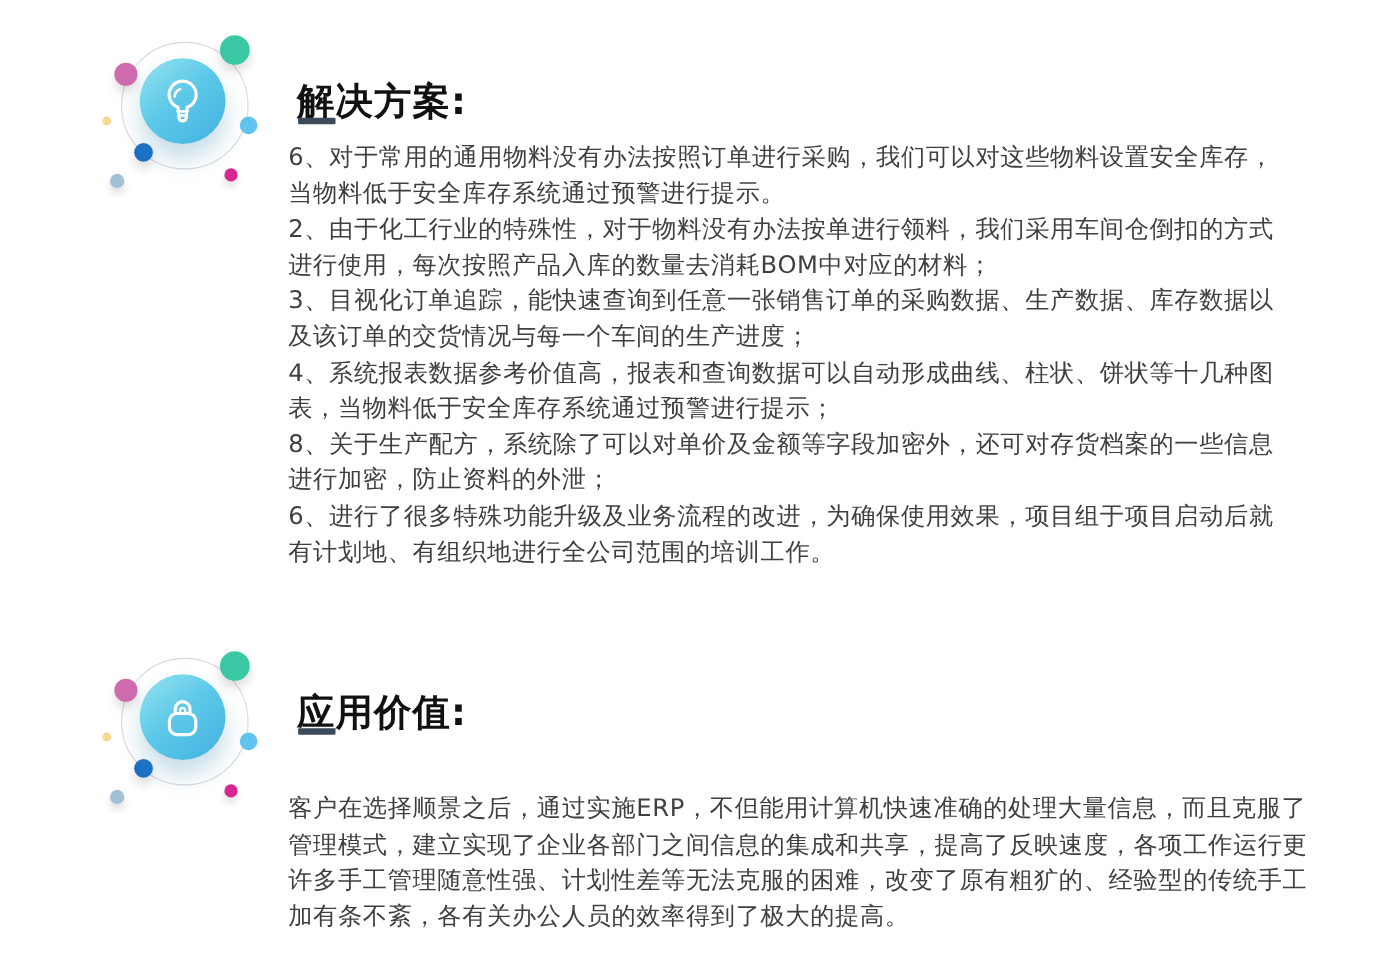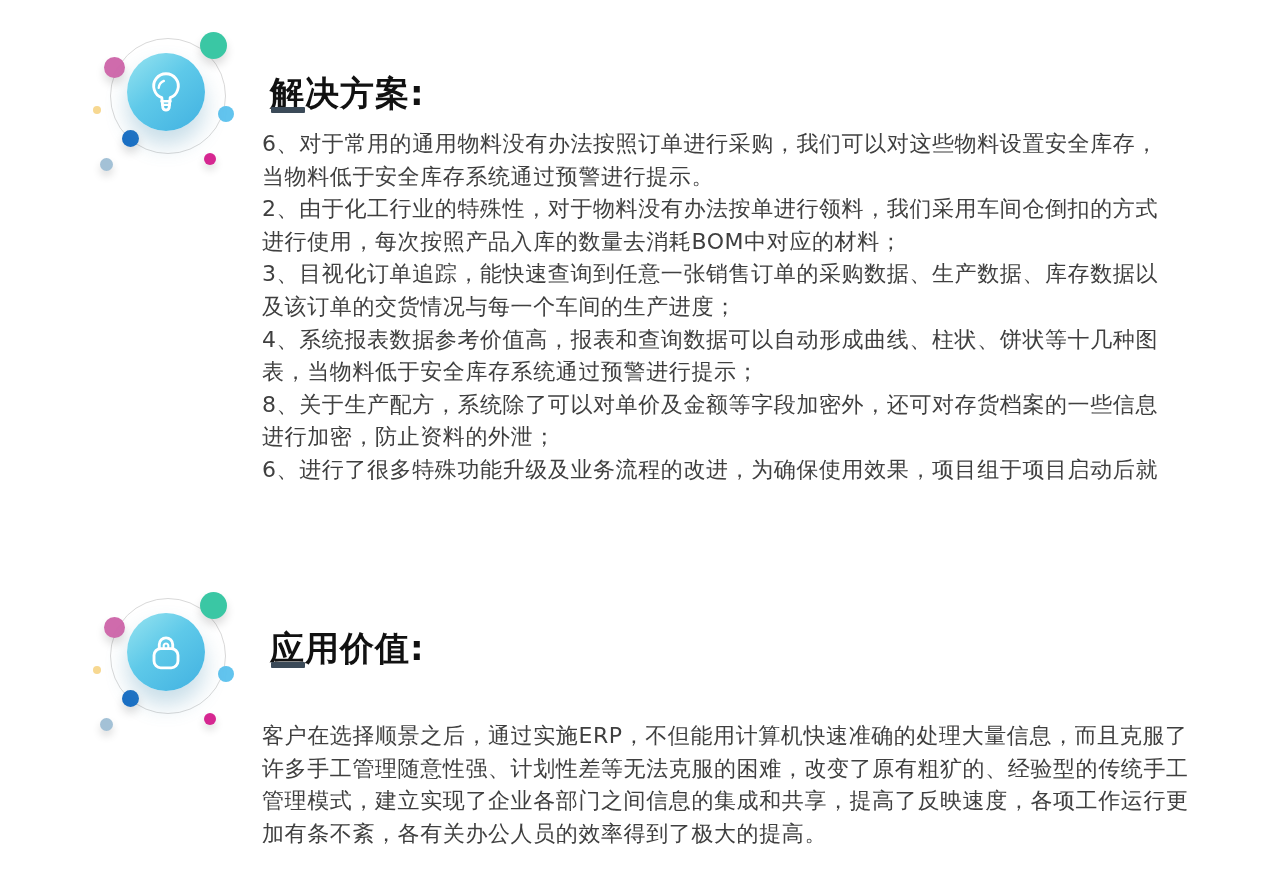--- a/index.html
+++ b/index.html
@@ -85,20 +85,21 @@
     <div class="line">当物料低于安全库存系统通过预警进行提示。</div>
     <div class="line">2、由于化工行业的特殊性，对于物料没有办法按单进行领料，我们采用车间仓倒扣的方式</div>
     <div class="line">进行使用，每次按照产品入库的数量去消耗BOM中对应的材料；</div>
     <div class="line">3、目视化订单追踪，能快速查询到任意一张销售订单的采购数据、生产数据、库存数据以</div>
     <div class="line">及该订单的交货情况与每一个车间的生产进度；</div>
     <div class="line">4、系统报表数据参考价值高，报表和查询数据可以自动形成曲线、柱状、饼状等十几种图</div>
     <div class="line">表，当物料低于安全库存系统通过预警进行提示；</div>
     <div class="line">8、关于生产配方，系统除了可以对单价及金额等字段加密外，还可对存货档案的一些信息</div>
     <div class="line">进行加密，防止资料的外泄；</div>
     <div class="line">6、进行了很多特殊功能升级及业务流程的改进，为确保使用效果，项目组于项目启动后就</div>
+    <div class="line">有计划地、有组织地进行全公司范围的培训工作。</div>
   </div>
 
   <div class="cluster cluster-2">
     <div class="ring"></div>
     <div class="dot dot-teal"></div>
     <div class="dot dot-pink"></div>
     <div class="dot dot-yellow"></div>
     <div class="dot dot-lightblue"></div>
     <div class="dot dot-darkblue"></div>
     <div class="dot dot-magenta"></div>
@@ -110,18 +111,18 @@
         <path d="M21.6 20.5 V16.8 A2.6 2.6 0 0 1 26.4 16.8 V20.5" fill="none" stroke="#fff" stroke-width="2.2" stroke-linecap="round"></path>
       </svg>
     </div>
   </div>
 
   <h2 class="sec-title title-2">应用价值:</h2>
   <div class="dash dash-2"></div>
 
   <div class="body-block body-2">
     <div class="line">客户在选择顺景之后，通过实施ERP，不但能用计算机快速准确的处理大量信息，而且克服了</div>
+    <div class="line">管理模式，建立实现了企业各部门之间信息的集成和共享，提高了反映速度，各项工作运行更</div>
     <div class="line">许多手工管理随意性强、计划性差等无法克服的困难，改变了原有粗犷的、经验型的传统手工</div>
-    <div class="line">管理模式，建立实现了企业各部门之间信息的集成和共享，提高了反映速度，各项工作运行更</div>
     <div class="line">加有条不紊，各有关办公人员的效率得到了极大的提高。</div>
   </div>
 
 </div>
 
 </body></html>

